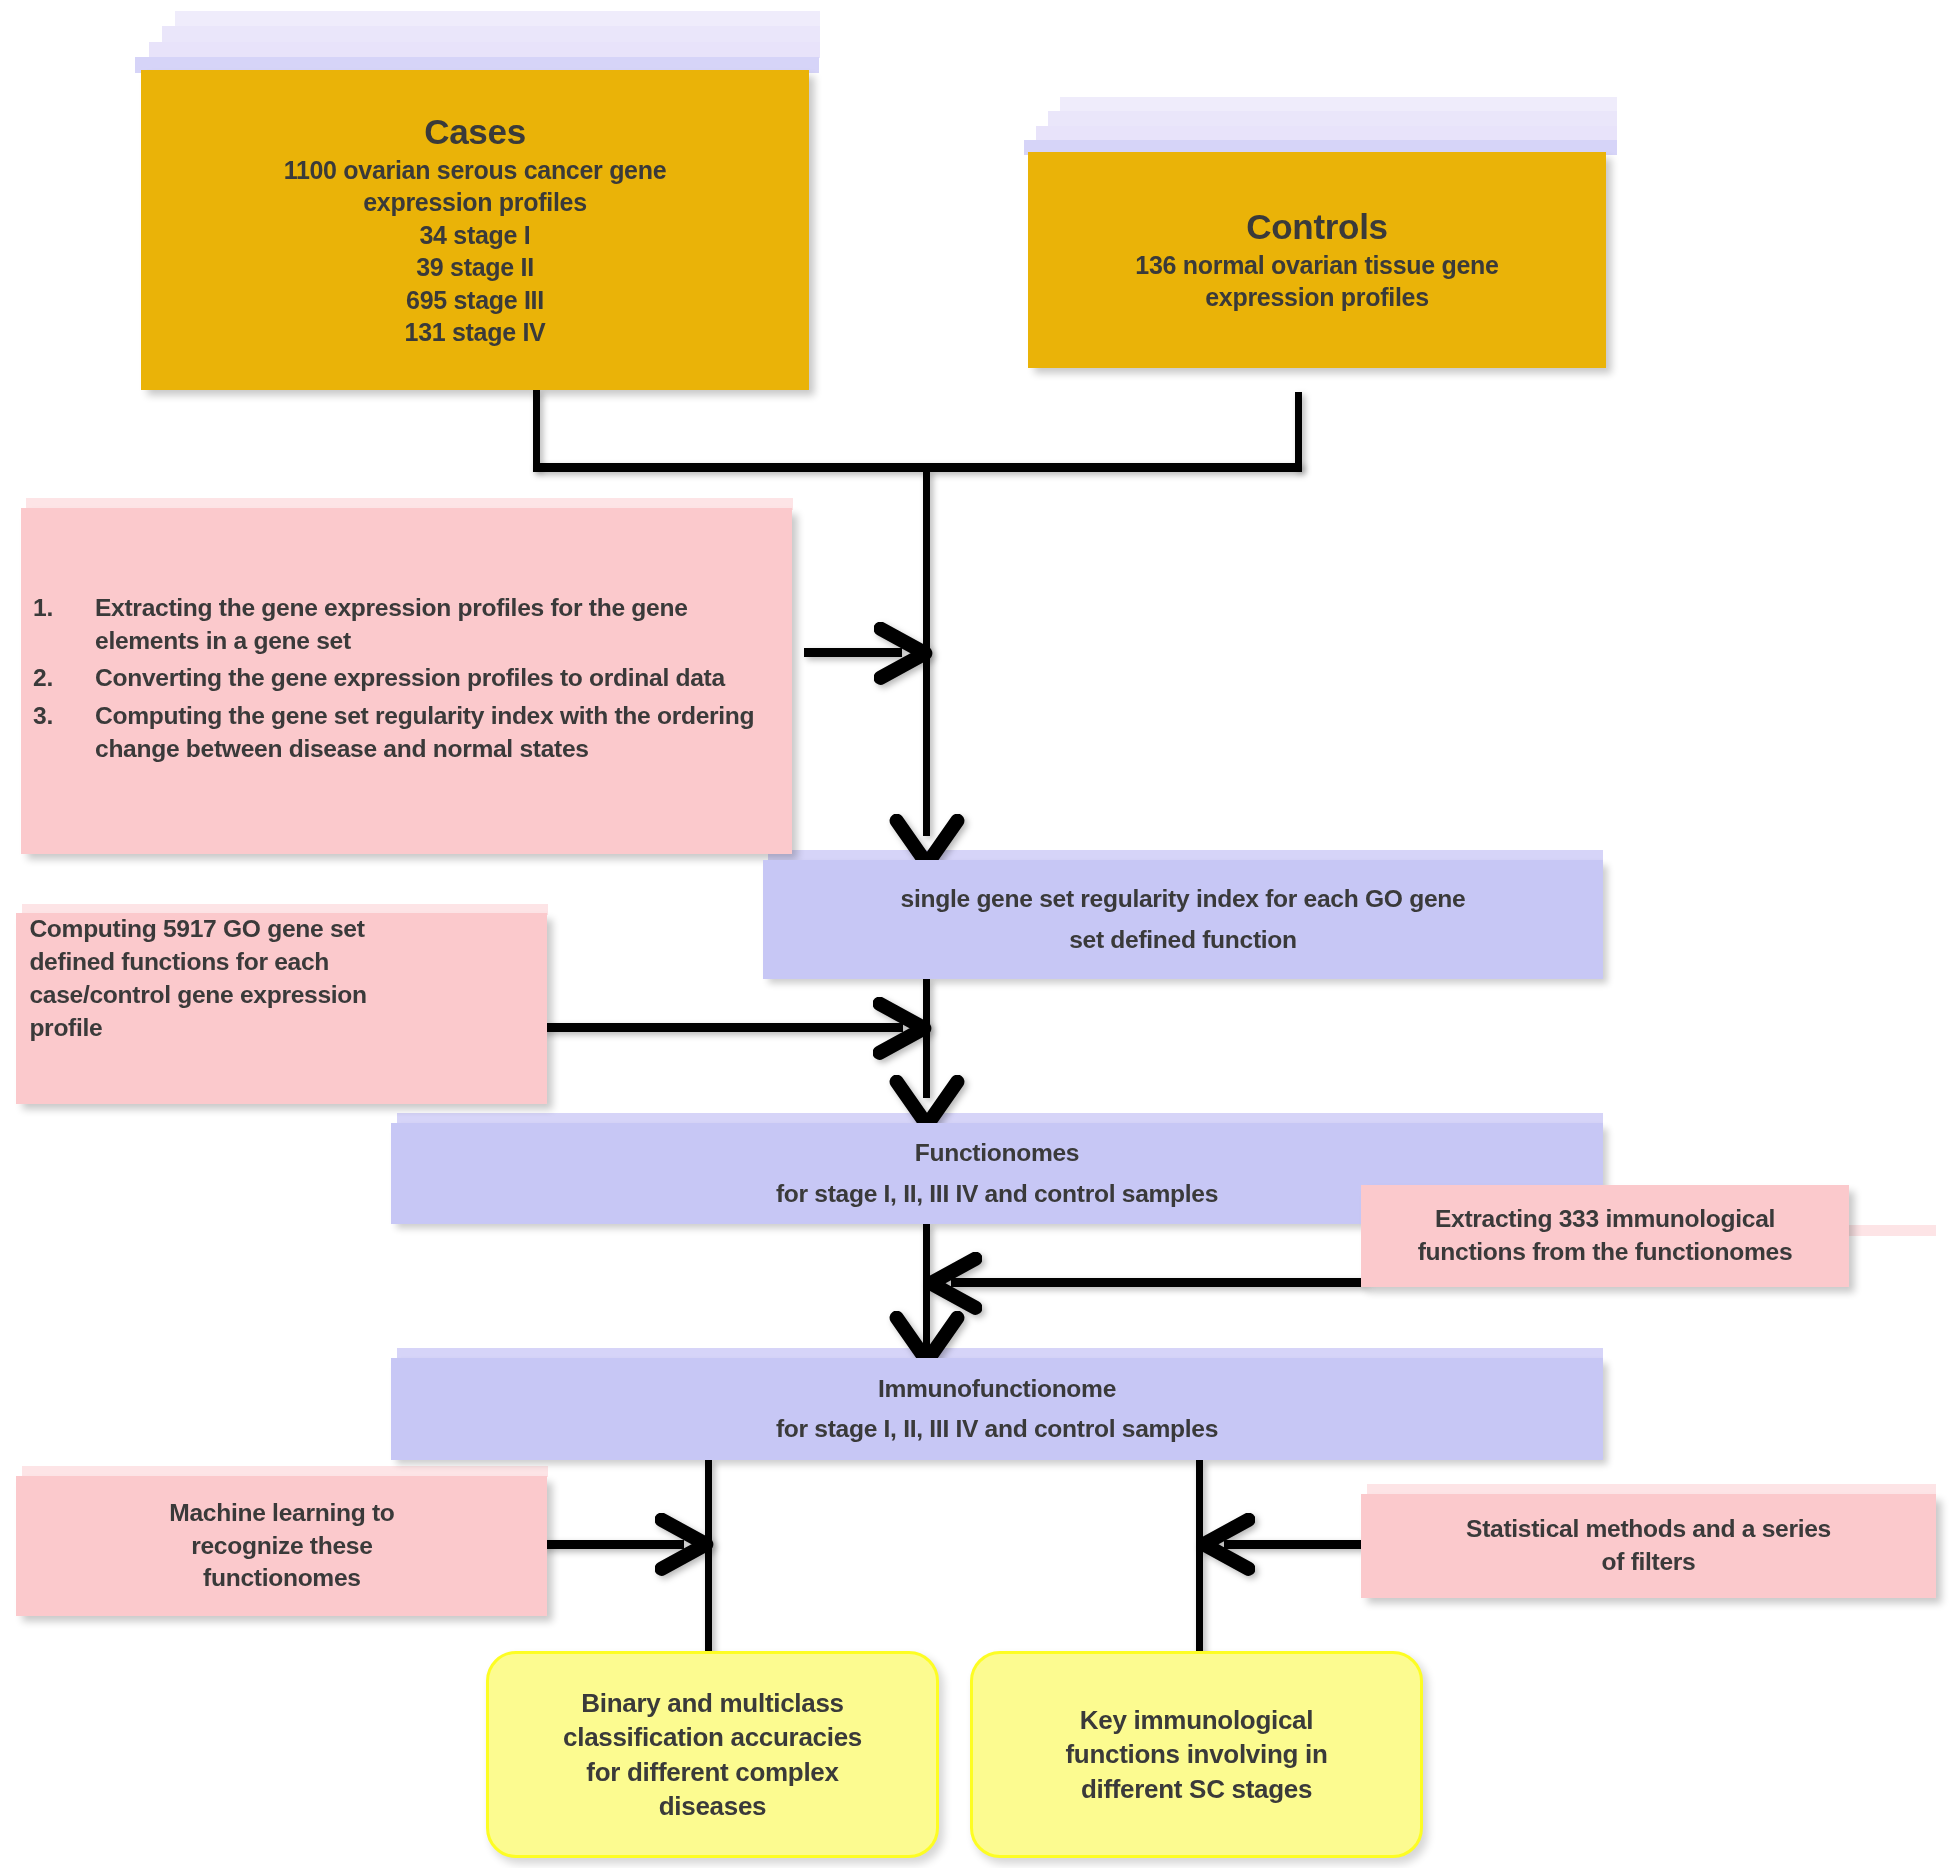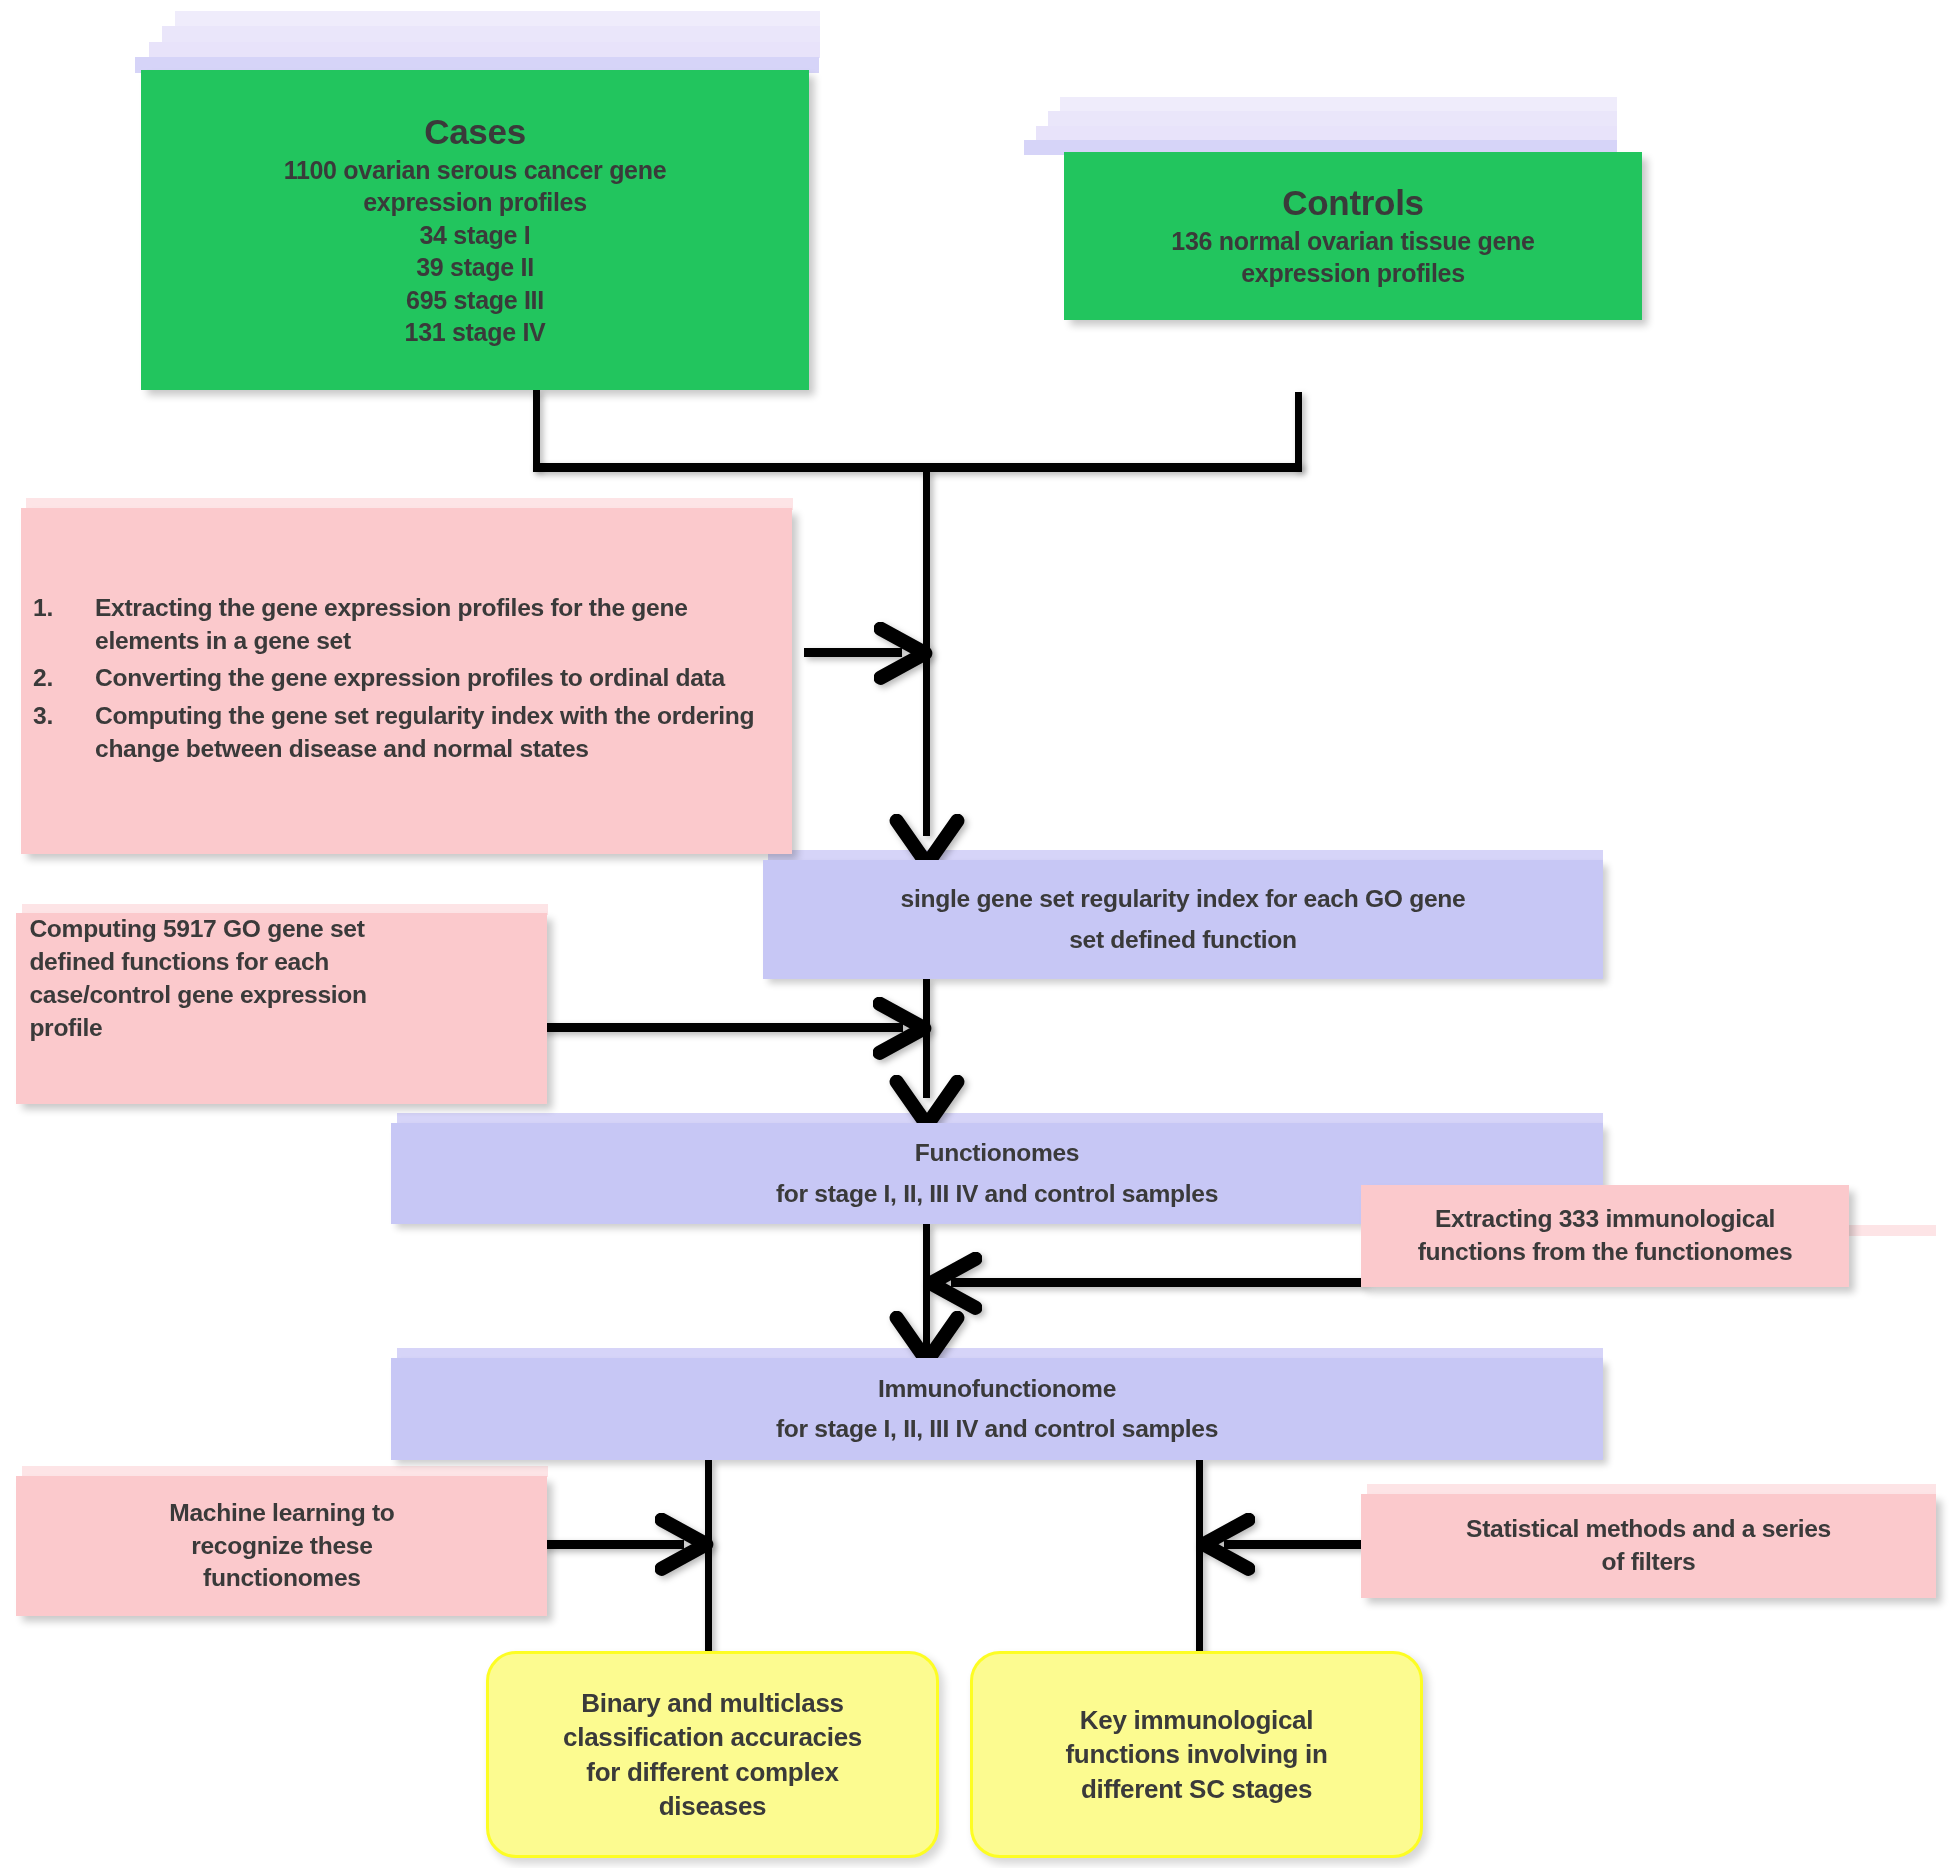--- a/index.html
+++ b/index.html
@@ -30,21 +30,21 @@
     justify-content: center;
     text-align: center;
     color: #3a3a3a;
     font-weight: bold;
     letter-spacing: -0.3px;
     z-index: 5;
   }
 
   
   .purple {
-    background: #22c55e;
+    background: #eab308;
     box-shadow: 5.5px 5.5px 7.6px rgba(0,0,0,0.22);
   }
   
   .purple-bar {
     background: #c7c7f5;
     box-shadow: 4.9px 4.9px 7px rgba(0,0,0,0.20);
     gap: 8px;
   }
   
   .pink {
@@ -162,21 +162,21 @@
     <div class="body-line">39 stage II</div>
     <div class="body-line">695 stage III</div>
     <div class="body-line">131 stage IV</div>
   </div>
 
   <div class="sheet s1" style="left:1060px; top:97px; width:557px; height:15.3px;"></div>
   <div class="sheet s2" style="left:1048px; top:111px; width:569px; height:15.3px;"></div>
   <div class="sheet s3" style="left:1036px; top:126px; width:581px; height:15.3px;"></div>
   <div class="sheet s4" style="left:1024px; top:140px; width:593px; height:15.3px;"></div>
 
-  <div class="node purple" style="left:1064px; top:152px; width:578px; height:168px;">
+  <div class="node purple" style="left:1028px; top:152px; width:578px; height:216px;">
     <div class="title-line">Controls</div>
     <div class="body-line">136 normal ovarian tissue gene</div>
     <div class="body-line">expression profiles</div>
   </div>
 
   <div class="conn vline" style="left:533px; top:390px; width:7px; height:80px;"></div>
   <div class="conn vline" style="left:1295px; top:392px; width:7px; height:78px;"></div>
   <div class="conn hline" style="left:533px; top:463px; width:769px; height:8.7px;"></div>
   <div class="conn vline" style="left:923px; top:470px; width:7px; height:366px;"></div>
 

